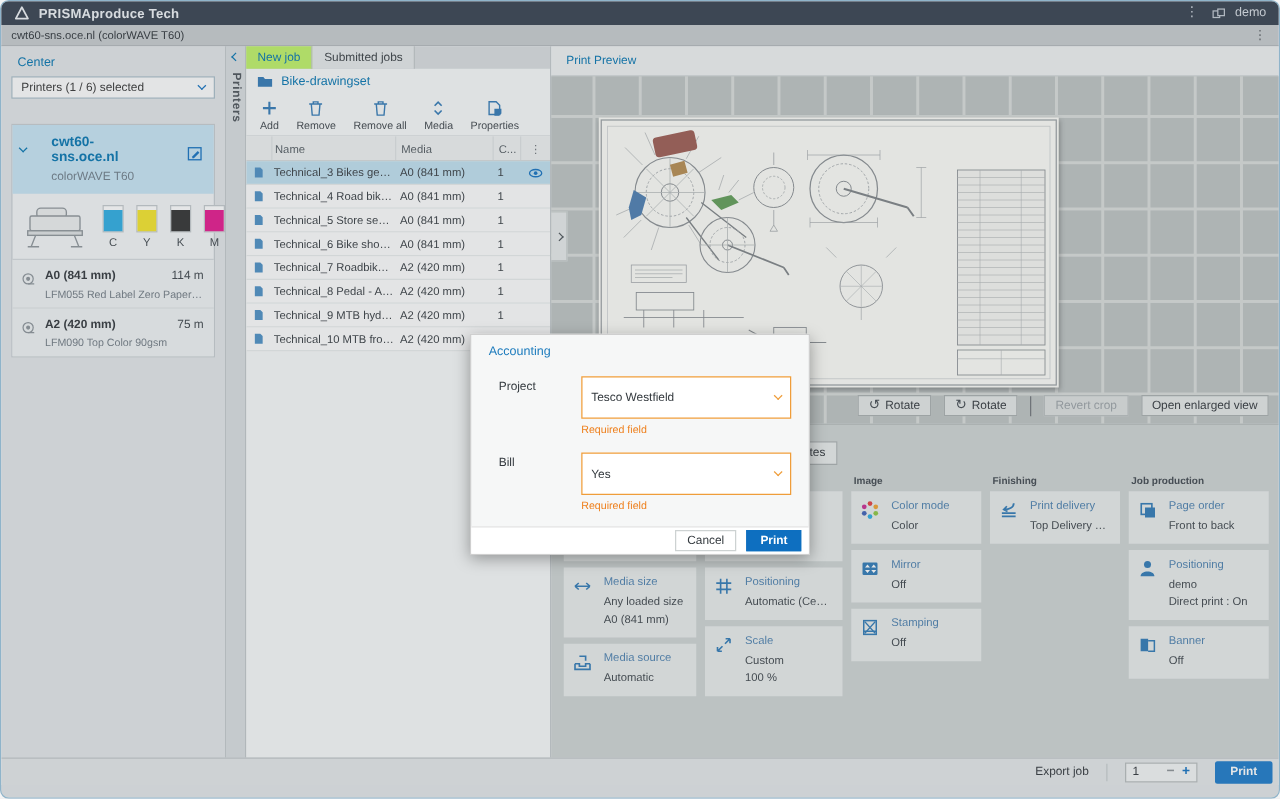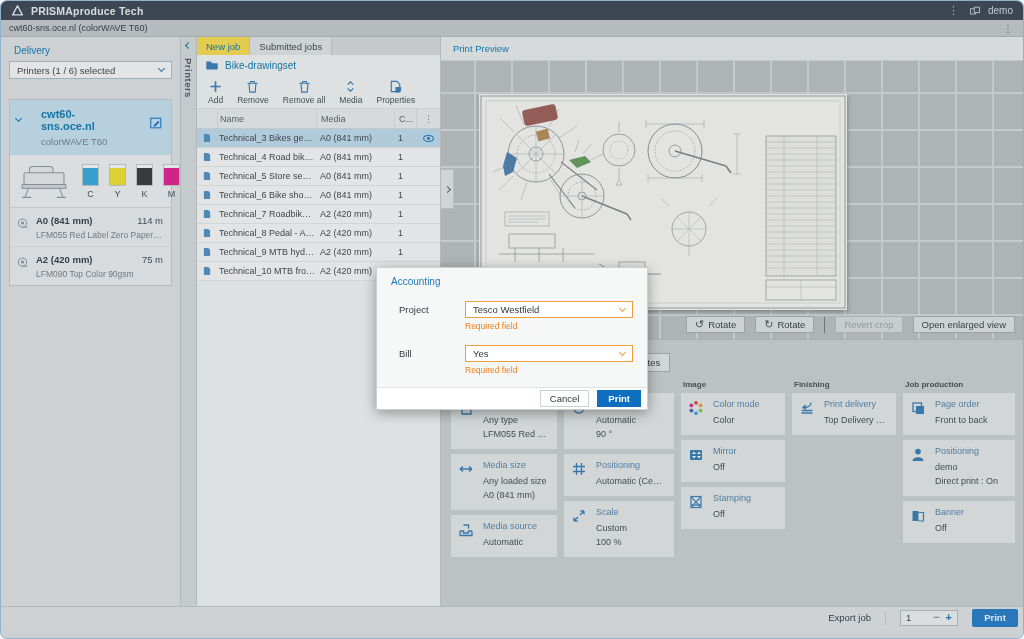--- a/index.html
+++ b/index.html
@@ -46,21 +46,21 @@
 
   
   .strip{width:16px;background:#d8dde0;border-right:1px solid #c0c6c9;display:flex;flex-direction:column;align-items:center;padding-top:6px;}
   .strip .chev{color:#0073b0;margin-bottom:10px;}
   .strip .vlabel{writing-mode:vertical-rl;font-size:9.5px;font-weight:bold;color:#4a5157;letter-spacing:.5px;}
 
   
   .job-panel{width:244px;background:#f7f9f9;border-right:1px solid #c2c8cb;display:flex;flex-direction:column;}
   .tabs{height:18px;background:#d8dcde;display:flex;}
   .tab{padding:0 9px;font-size:9.5px;display:flex;align-items:center;border-right:1px solid #c3c8ca;color:#33393e;background:#e4e8e9;}
-  .tab.active{background:#fde047;color:#0073b0;}
+  .tab.active{background:#bef264;color:#0073b0;}
   .folder-row{height:20px;display:flex;align-items:center;gap:6px;padding:0 8px;}
   .folder-row .fname{color:#0073b0;font-size:10px;}
   .toolbar{height:34px;display:flex;align-items:center;padding:0 6px;gap:4px;border-bottom:1px solid #e2e6e7;}
   .tool{display:flex;flex-direction:column;align-items:center;gap:1px;padding:0 5px;}
   .tool .tlabel{font-size:8.5px;color:#3c4349;}
   .jtable{flex:1;overflow:hidden;}
   .thead{height:20px;display:flex;align-items:center;background:#eef1f1;border-bottom:1px solid #d6dbdc;font-size:9px;color:#50585e;}
   .col-icon{width:20px;flex:0 0 auto;display:flex;justify-content:center;}
   .col-name{flex:1;min-width:0;padding-left:2px;border-left:1px solid #dde1e2;height:100%;display:flex;align-items:center;white-space:nowrap;overflow:hidden;text-overflow:ellipsis;}
   .col-media{width:78px;flex:0 0 auto;border-left:1px solid #dde1e2;height:100%;display:flex;align-items:center;padding-left:4px;}
@@ -108,21 +108,21 @@
   .print-main{width:46px;height:18px;background:#1878c8;border-radius:2px;color:#fff;font-size:9.5px;font-weight:bold;display:flex;align-items:center;justify-content:center;}
 
   
   .dim{position:absolute;inset:0;background:rgba(110,114,120,0.18);z-index:50;pointer-events:none;}
   .modal{position:absolute;left:375px;top:266px;width:272px;z-index:60;background:#f6f7f7;border:1px solid #cfcfcf;box-shadow:0 3px 12px rgba(0,0,0,.35);}
   .modal-title{color:#1c7bbd;font-size:10px;padding:8px 0 0 14px;}
   .mfield{display:flex;margin:14px 14px 0 22px;}
   .mfield:first-of-type{margin-top:16px;}
   .mlabel{width:66px;font-size:9.5px;color:#33393e;padding-top:3px;}
   .mctrl{flex:1;}
-  .mselect{height:17px;border:1px solid #ef9d3a;background:#fff;display:flex;align-items:center;padding:0 7px;font-size:9.5px;color:#33393e;}
+  .mselect{height:34px;border:1px solid #ef9d3a;background:#fff;display:flex;align-items:center;padding:0 7px;font-size:9.5px;color:#33393e;}
   .mselect .spacer{flex:1;}
   .mhint{font-size:8.5px;color:#ee7f1b;margin-top:3px;}
   .modal-footer{margin-top:12px;background:#fff;border-top:1px solid #e2e2e2;height:22px;display:flex;align-items:center;justify-content:flex-end;gap:8px;padding:0 6px;}
   .cancel-btn{height:17px;padding:0 9px;background:#fff;border:1px solid #cdd2d2;font-size:9.5px;color:#33393e;display:flex;align-items:center;}
   .print-btn{height:17px;padding:0 10px;background:#0e6fc0;border:1px solid #0e6fc0;font-size:9.5px;font-weight:bold;color:#fff;display:flex;align-items:center;}
 
   
   .chev{display:inline-block;width:6px;height:6px;border-right:1.6px solid currentColor;border-bottom:1.6px solid currentColor;transform:rotate(45deg);}
   .chev.small{width:5px;height:5px;}
   .chev.left{transform:rotate(135deg);}
@@ -155,21 +155,21 @@
 
   <div class="subbar">
     <span>cwt60-sns.oce.nl (colorWAVE T60)</span>
     <span class="spacer"></span>
     <span class="kebab">⋮</span>
   </div>
 
   <div class="content">
 
     <div class="left-panel">
-      <div class="panel-label">Delivery</div>
+      <div class="panel-label">Center</div>
       <div class="select-box">
         <span>Printers (1 / 6) selected</span>
         <span class="spacer"></span>
         <span class="chev small blue" style="margin-top:-3px;"></span>
       </div>
 
       <div class="printer-card">
         <div class="card-header">
           <span class="chev small"></span>
           <div class="card-titles">

